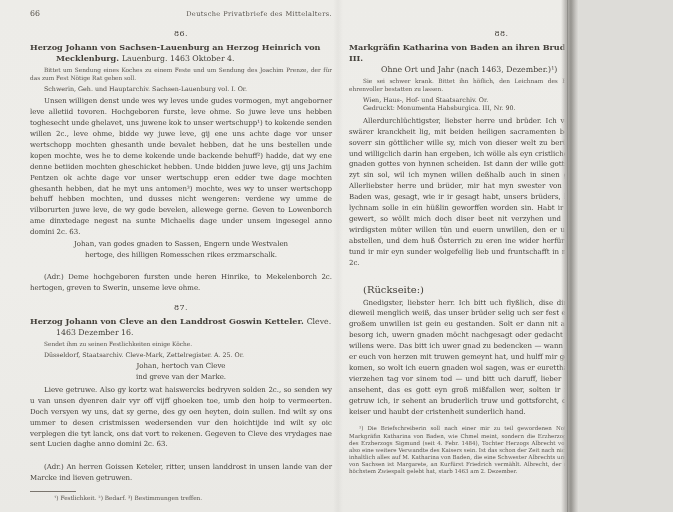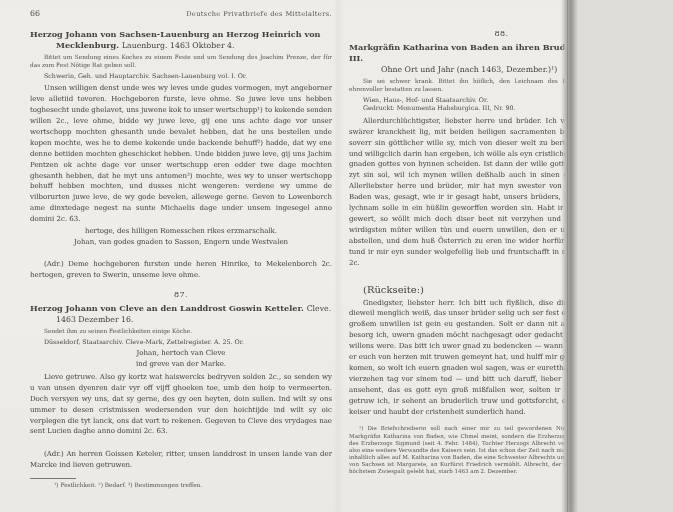--- a/index.html
+++ b/index.html
@@ -54,30 +54,31 @@
 <div class="spread">
   <div class="gutter"></div>
 
   <div class="page page-left">
     <div class="pg-header">
       <span class="num num-left">66</span>
       <span class="title">Deutsche Privatbriefe des Mittelalters.</span>
     </div>
 
     <div>
+      <div class="letter-no">86.</div>
       <div class="heading">
         <span>Herzog Johann von Sachsen-Lauenburg an Herzog Heinrich von Mecklenburg.</span>
         <span class="date">Lauenburg. 1463 Oktober 4.</span>
       </div>
       <div class="regest">Bittet um Sendung eines Koches zu einem Feste und um Sendung des Joachim Prenze, der für das zum Fest Nötige Rat geben soll.</div>
       <div class="source">Schwerin, Geh. und Hauptarchiv.  Sachsen-Lauenburg vol. I.  Or.</div>
       <div class="body">Unsen willigen denst unde wes wy leves unde gudes vormogen, myt angeborner leve alletiid tovoren. Hochgeboren furste, leve ohme. So juwe leve uns hebben toghesecht unde ghelavet, uns juwene kok to unser wertschupp¹) to kokende senden willen 2c., leve ohme, bidde wy juwe leve, gij ene uns achte dage vor unser wertschopp mochten ghesanth unde bevalet hebben, dat he uns bestellen unde kopen mochte, wes he to deme kokende unde backende behuff²) hadde, dat wy ene denne betiiden mochten gheschicket hebben. Unde bidden juwe leve, gij uns Jachim Pentzen ok achte dage vor unser wertschupp eren edder twe dage mochten ghesanth hebben, dat he myt uns antomen³) mochte, wes wy to unser wertschopp behuff hebben mochten, und dusses nicht wengeren: verdene wy umme de vilborurten juwe leve, de wy gode bevelen, allewege gerne. Geven to Lowenborch ame dinxtedage negest na sunte Michaelis dage under unsem ingesegel anno domini 2c. 63.</div>
       <div class="sig-center">
+        <div>Johan, van godes gnaden to Sassen, Engern unde Westvalen</div>
         <div>hertoge, des hilligen Romesschen rikes erzmarschalk.</div>
-        <div>Johan, van godes gnaden to Sassen, Engern unde Westvalen</div>
       </div>
       <div class="address">(Adr.)  Deme hochgeboren fursten unde heren Hinrike, to Mekelenborch 2c. hertogen, greven to Swerin, unseme leve ohme.</div>
     </div>
 
     <div>
       <div class="letter-no" style="margin-top:9px">87.</div>
       <div class="heading">
         <span>Herzog Johann von Cleve an den Landdrost Goswin Ketteler.</span>
         <span class="date">Cleve. 1463 Dezember 16.</span>
       </div>

